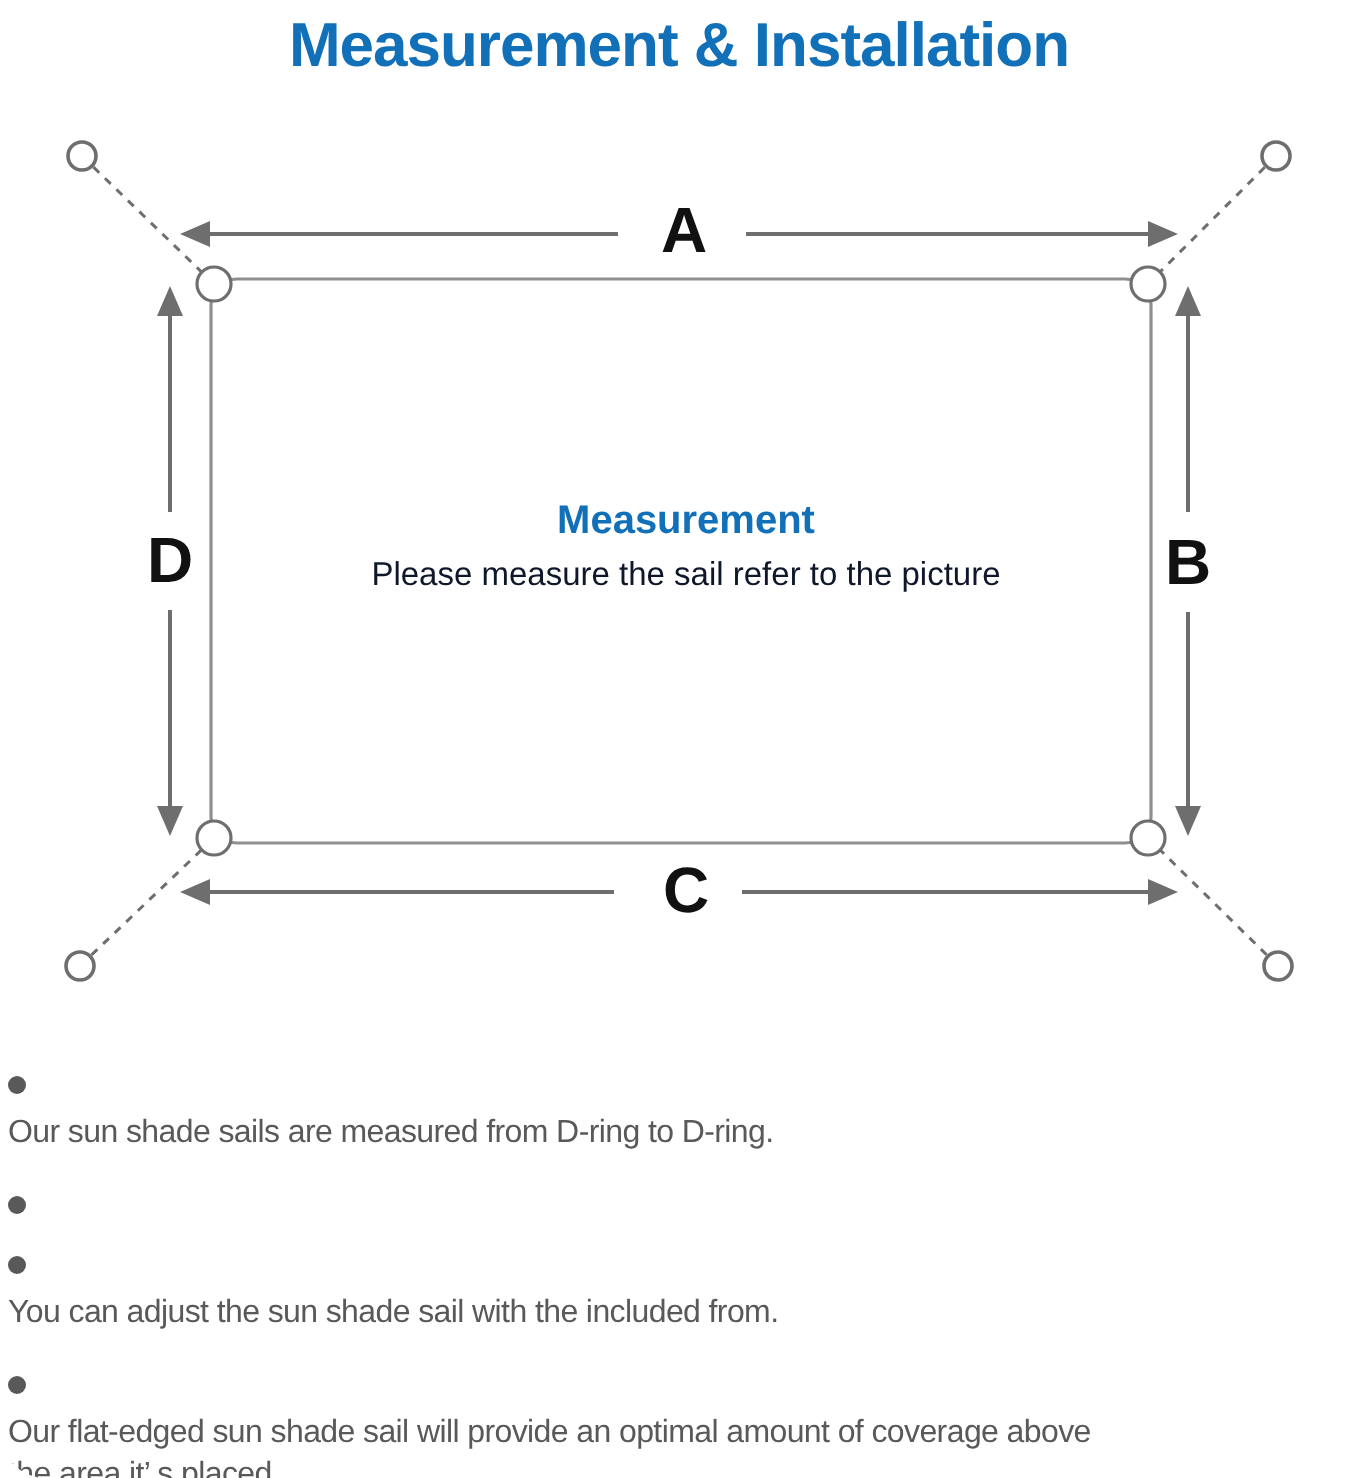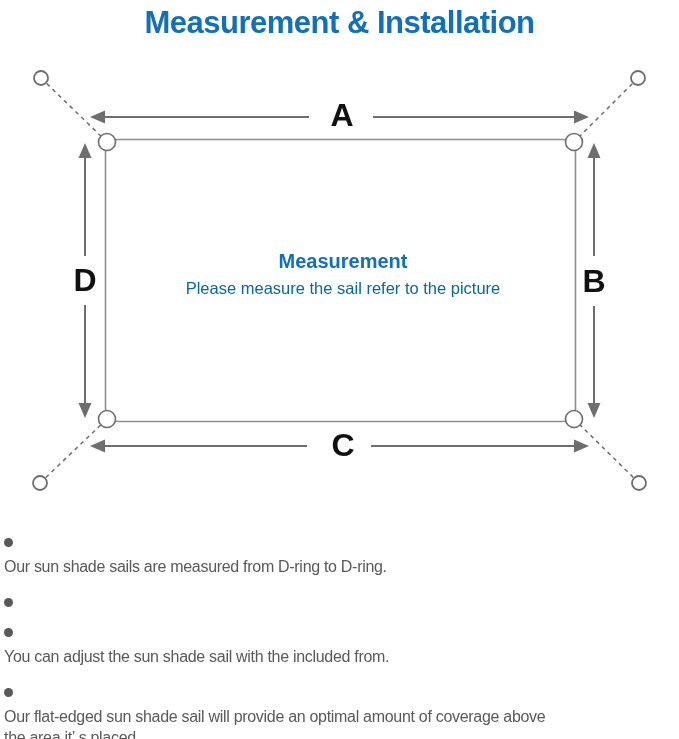--- a/index.html
+++ b/index.html
@@ -7,20 +7,21 @@
     padding: 0;
     background: #ffffff;
     font-family: "Liberation Sans", sans-serif;
   }
   .canvas {
     position: relative;
     width: 679px;
     height: 739px;
     background: #ffffff;
     overflow: hidden;
+    border-radius: 23px;
   }
   .title {
     position: absolute;
     top: 0;
     left: 0;
     width: 679px;
     height: 46px;
     line-height: 46px;
     margin: 0;
     text-align: center;
@@ -55,21 +56,21 @@
     font-weight: bold;
     color: #1270b8;
     white-space: nowrap;
   }
   .center-caption {
     position: absolute;
     left: 343px;
     top: 288px;
     transform: translate(-50%, -50%);
     font-size: 16.5px;
-    color: #0369a1;
+    color: #0f172a;
     white-space: nowrap;
     text-align: center;
   }
   .notes {
     position: absolute;
     top: 532px;
     left: 0;
     width: 679px;
     margin: 0;
     padding: 0 10px 0 4px;

